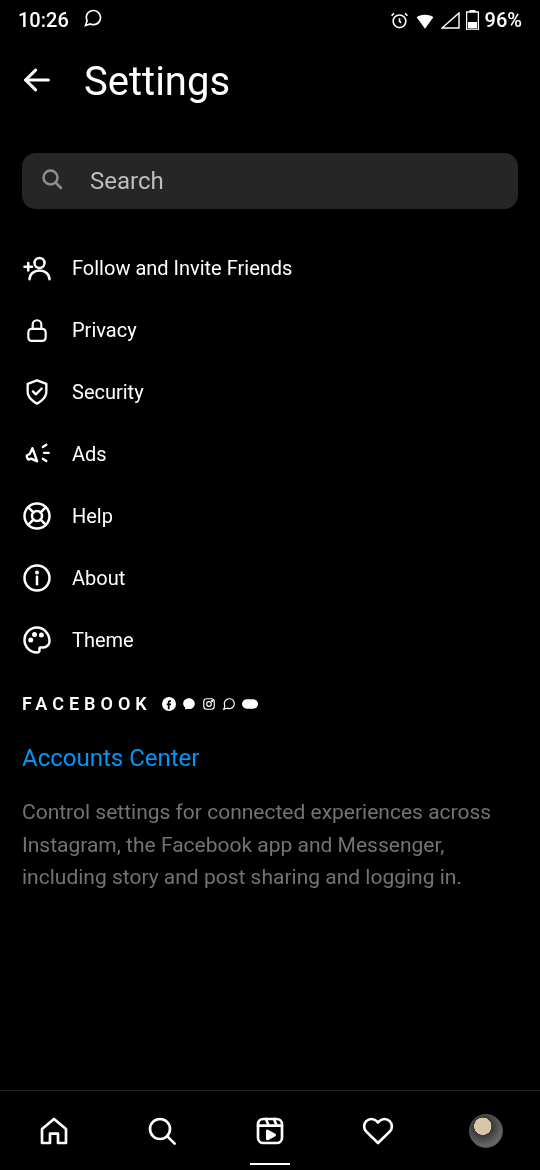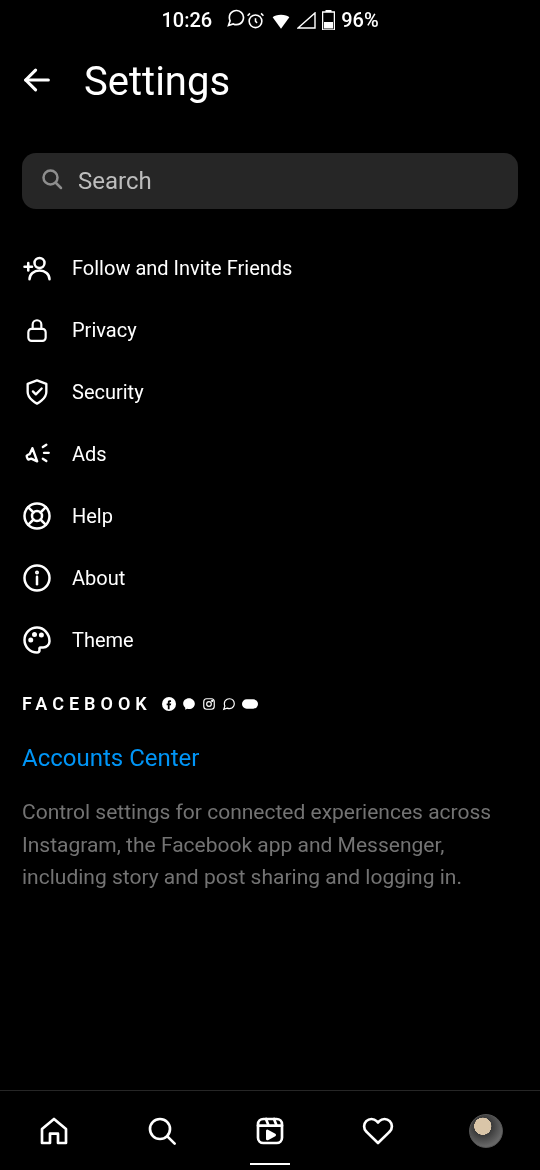--- a/index.html
+++ b/index.html
@@ -14,21 +14,21 @@
       background: #000;
       color: #fff;
       font-family: -apple-system, BlinkMacSystemFont, "Segoe UI", Roboto, Helvetica, Arial, sans-serif;
       overflow: hidden;
       position: relative;
     }
     
     .status-bar {
       height: 40px;
       display: flex;
-      justify-content: center;
+      justify-content: space-between;
       align-items: center;
       padding: 0 18px;
       font-size: 20px;
       font-weight: 500;
     }
     .status-left {
       display: flex;
       align-items: center;
       gap: 14px;
     }
@@ -53,21 +53,21 @@
     .search-wrap {
       padding: 30px 22px 10px 22px;
     }
     .search-box {
       background: #262626;
       border-radius: 14px;
       height: 56px;
       display: flex;
       align-items: center;
       padding: 0 18px;
-      gap: 14px;
+      gap: 26px;
     }
     .search-placeholder {
       color: #bdbdbd;
       font-size: 24px;
       font-weight: 400;
     }
     
     .menu {
       padding: 18px 0 0 0;
     }

